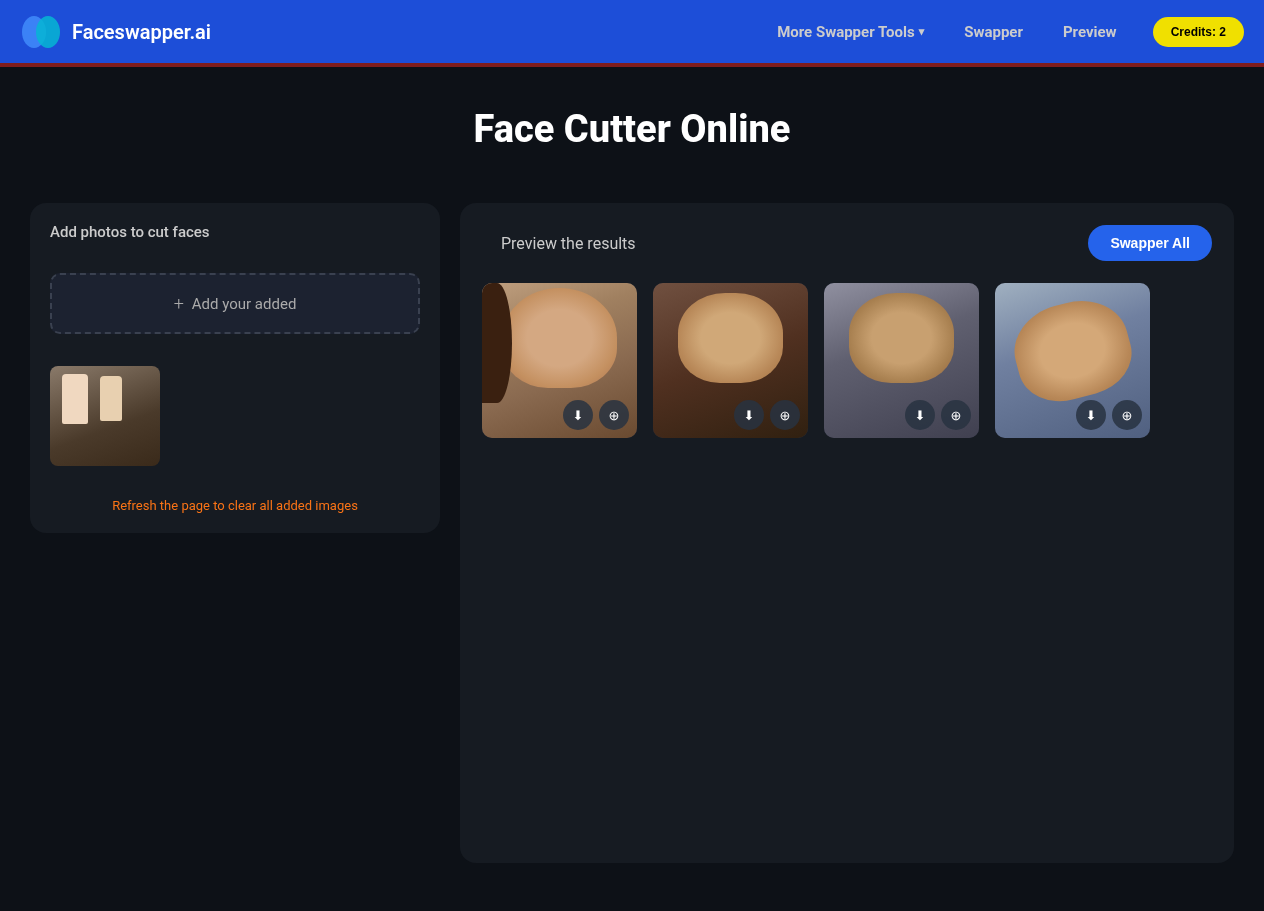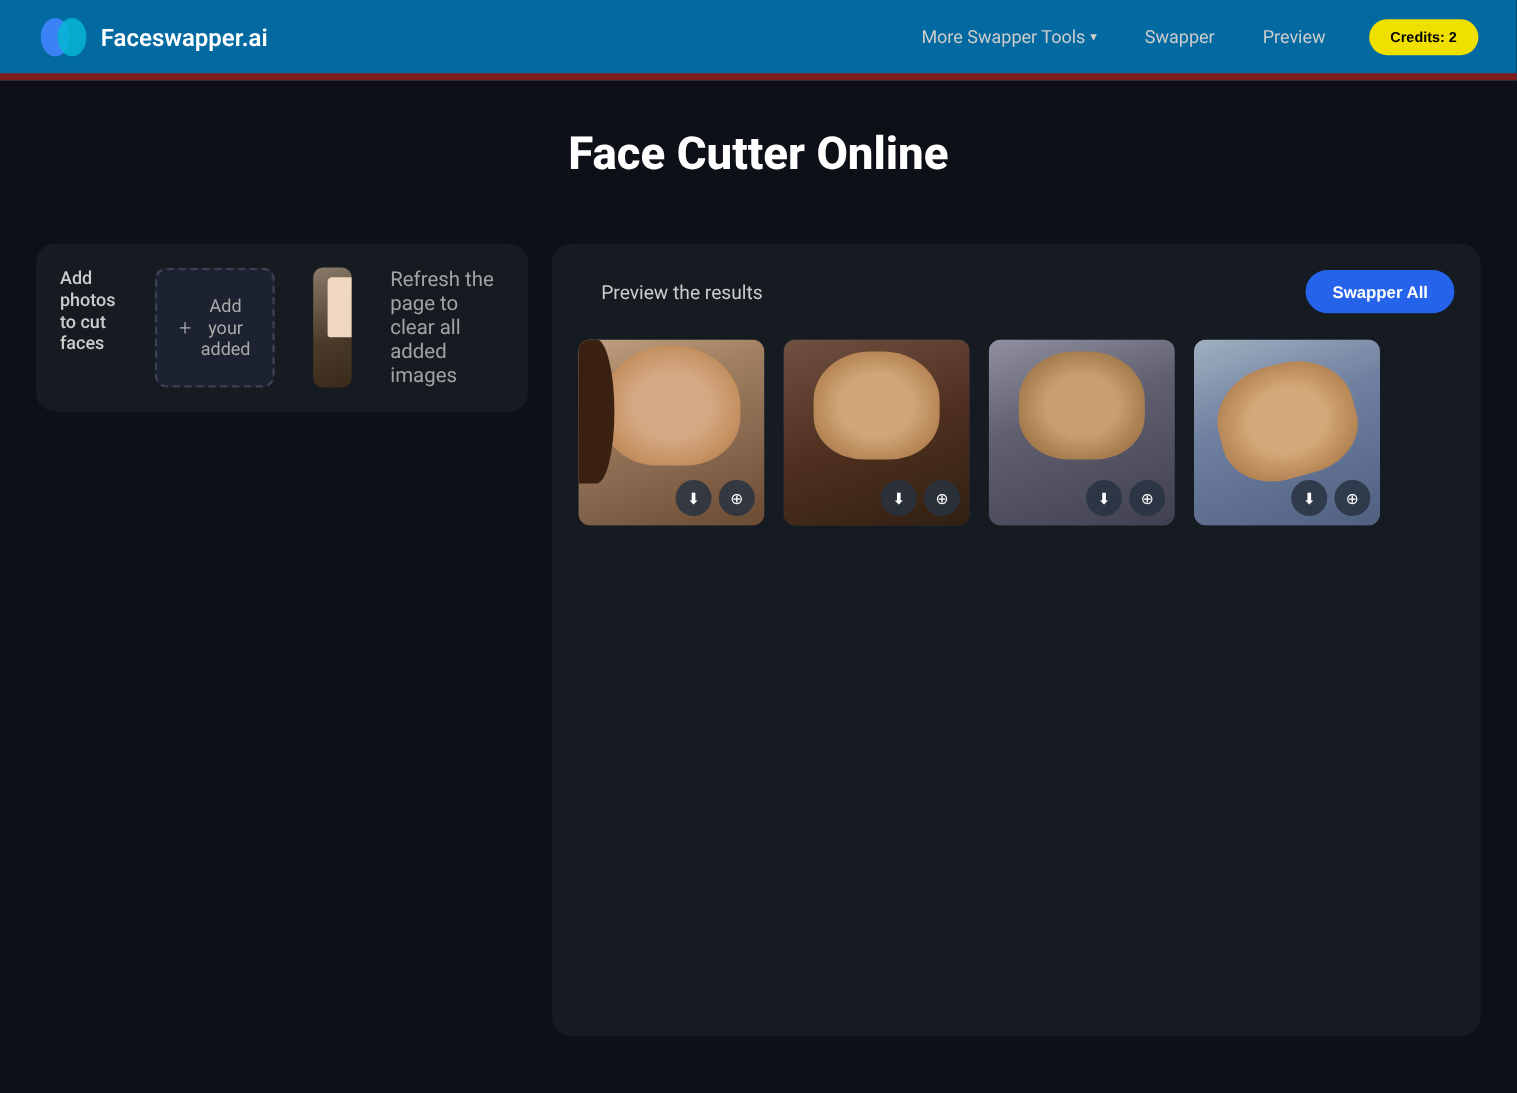--- a/index.html
+++ b/index.html
@@ -9,24 +9,24 @@
       color: #ffffff;
       font-family: -apple-system, BlinkMacSystemFont, 'Segoe UI', Roboto, sans-serif;
       min-height: 911px;
       width: 1264px;
     }
 
     
     nav {
       display: flex;
       align-items: center;
-      padding: 0 32px;
+      padding: 0 20px;
       height: 67px;
-      background-color: #0369a1;
-      border-bottom: 6px solid #7f1d1d;
+      background-color: #1d4ed8;
+      border-bottom: 4px solid #7f1d1d;
     }
 
     .nav-logo {
       display: flex;
       align-items: center;
       gap: 10px;
       flex: 1;
     }
 
     .logo-icon {
@@ -49,20 +49,21 @@
     .nav-link {
       color: #cccccc;
       text-decoration: none;
       font-size: 15px;
       padding: 8px 16px;
       border-radius: 6px;
       cursor: pointer;
       display: flex;
       align-items: center;
       gap: 4px;
+      font-weight: bold;
     }
 
     .credits-btn {
       background-color: #f0e000;
       color: #000000;
       font-weight: 700;
       font-size: 12px;
       padding: 8px 18px;
       border-radius: 20px;
       border: none;
@@ -90,21 +91,21 @@
     }
 
     
     .left-panel {
       width: 410px;
       min-width: 410px;
       background-color: #161b22;
       border-radius: 16px;
       padding: 20px;
       display: flex;
-      flex-direction: row;
+      flex-direction: column;
       gap: 32px;
     }
 
     .left-panel-title {
       font-size: 15px;
       color: #cccccc;
       font-weight: 500;
     }
 
     .add-photos-btn {
@@ -158,22 +159,23 @@
       font-weight: 600;
       padding: 16px;
       border: none;
       border-radius: 30px;
       cursor: pointer;
       width: 100%;
       text-align: center;
     }
 
     .refresh-hint {
-      font-size: 17px;
-      color: #a3a3a3;
+      font-size: 13px;
+      color: #f97316;
+      text-align: center;
     }
 
     
     .right-panel {
       flex: 1;
       background-color: #161b22;
       border-radius: 16px;
       padding: 22px;
       min-height: 660px;
     }

